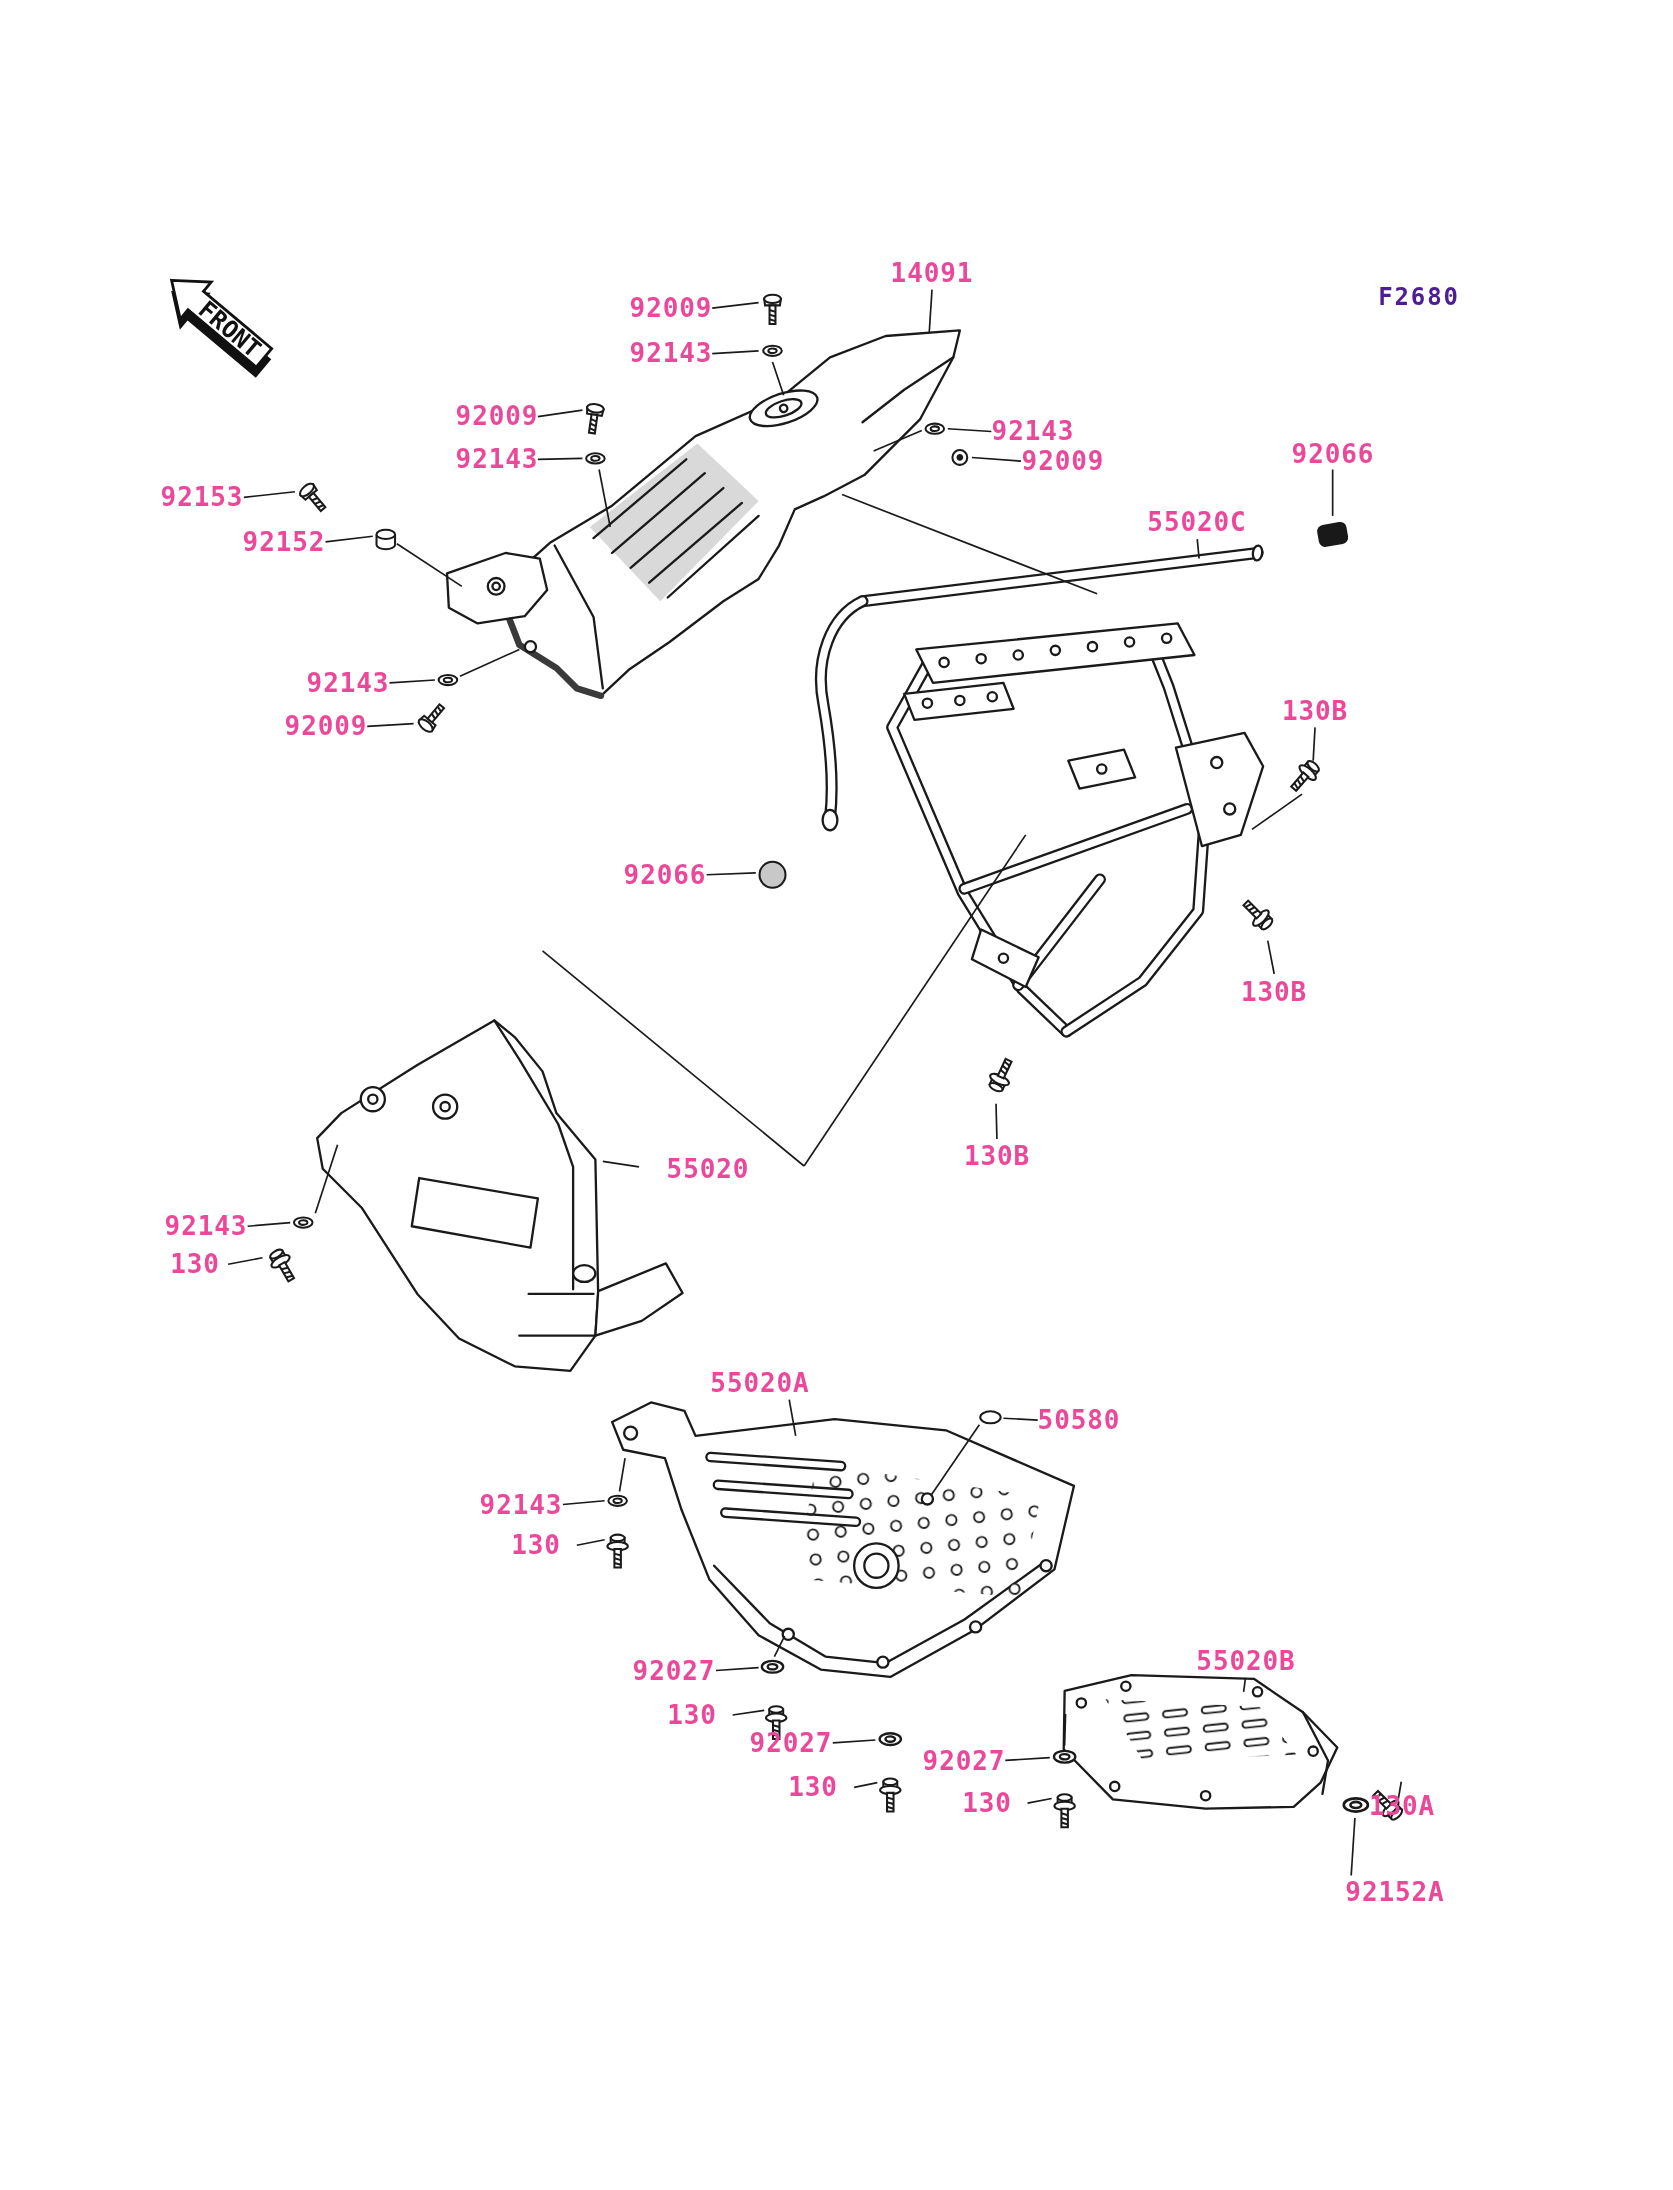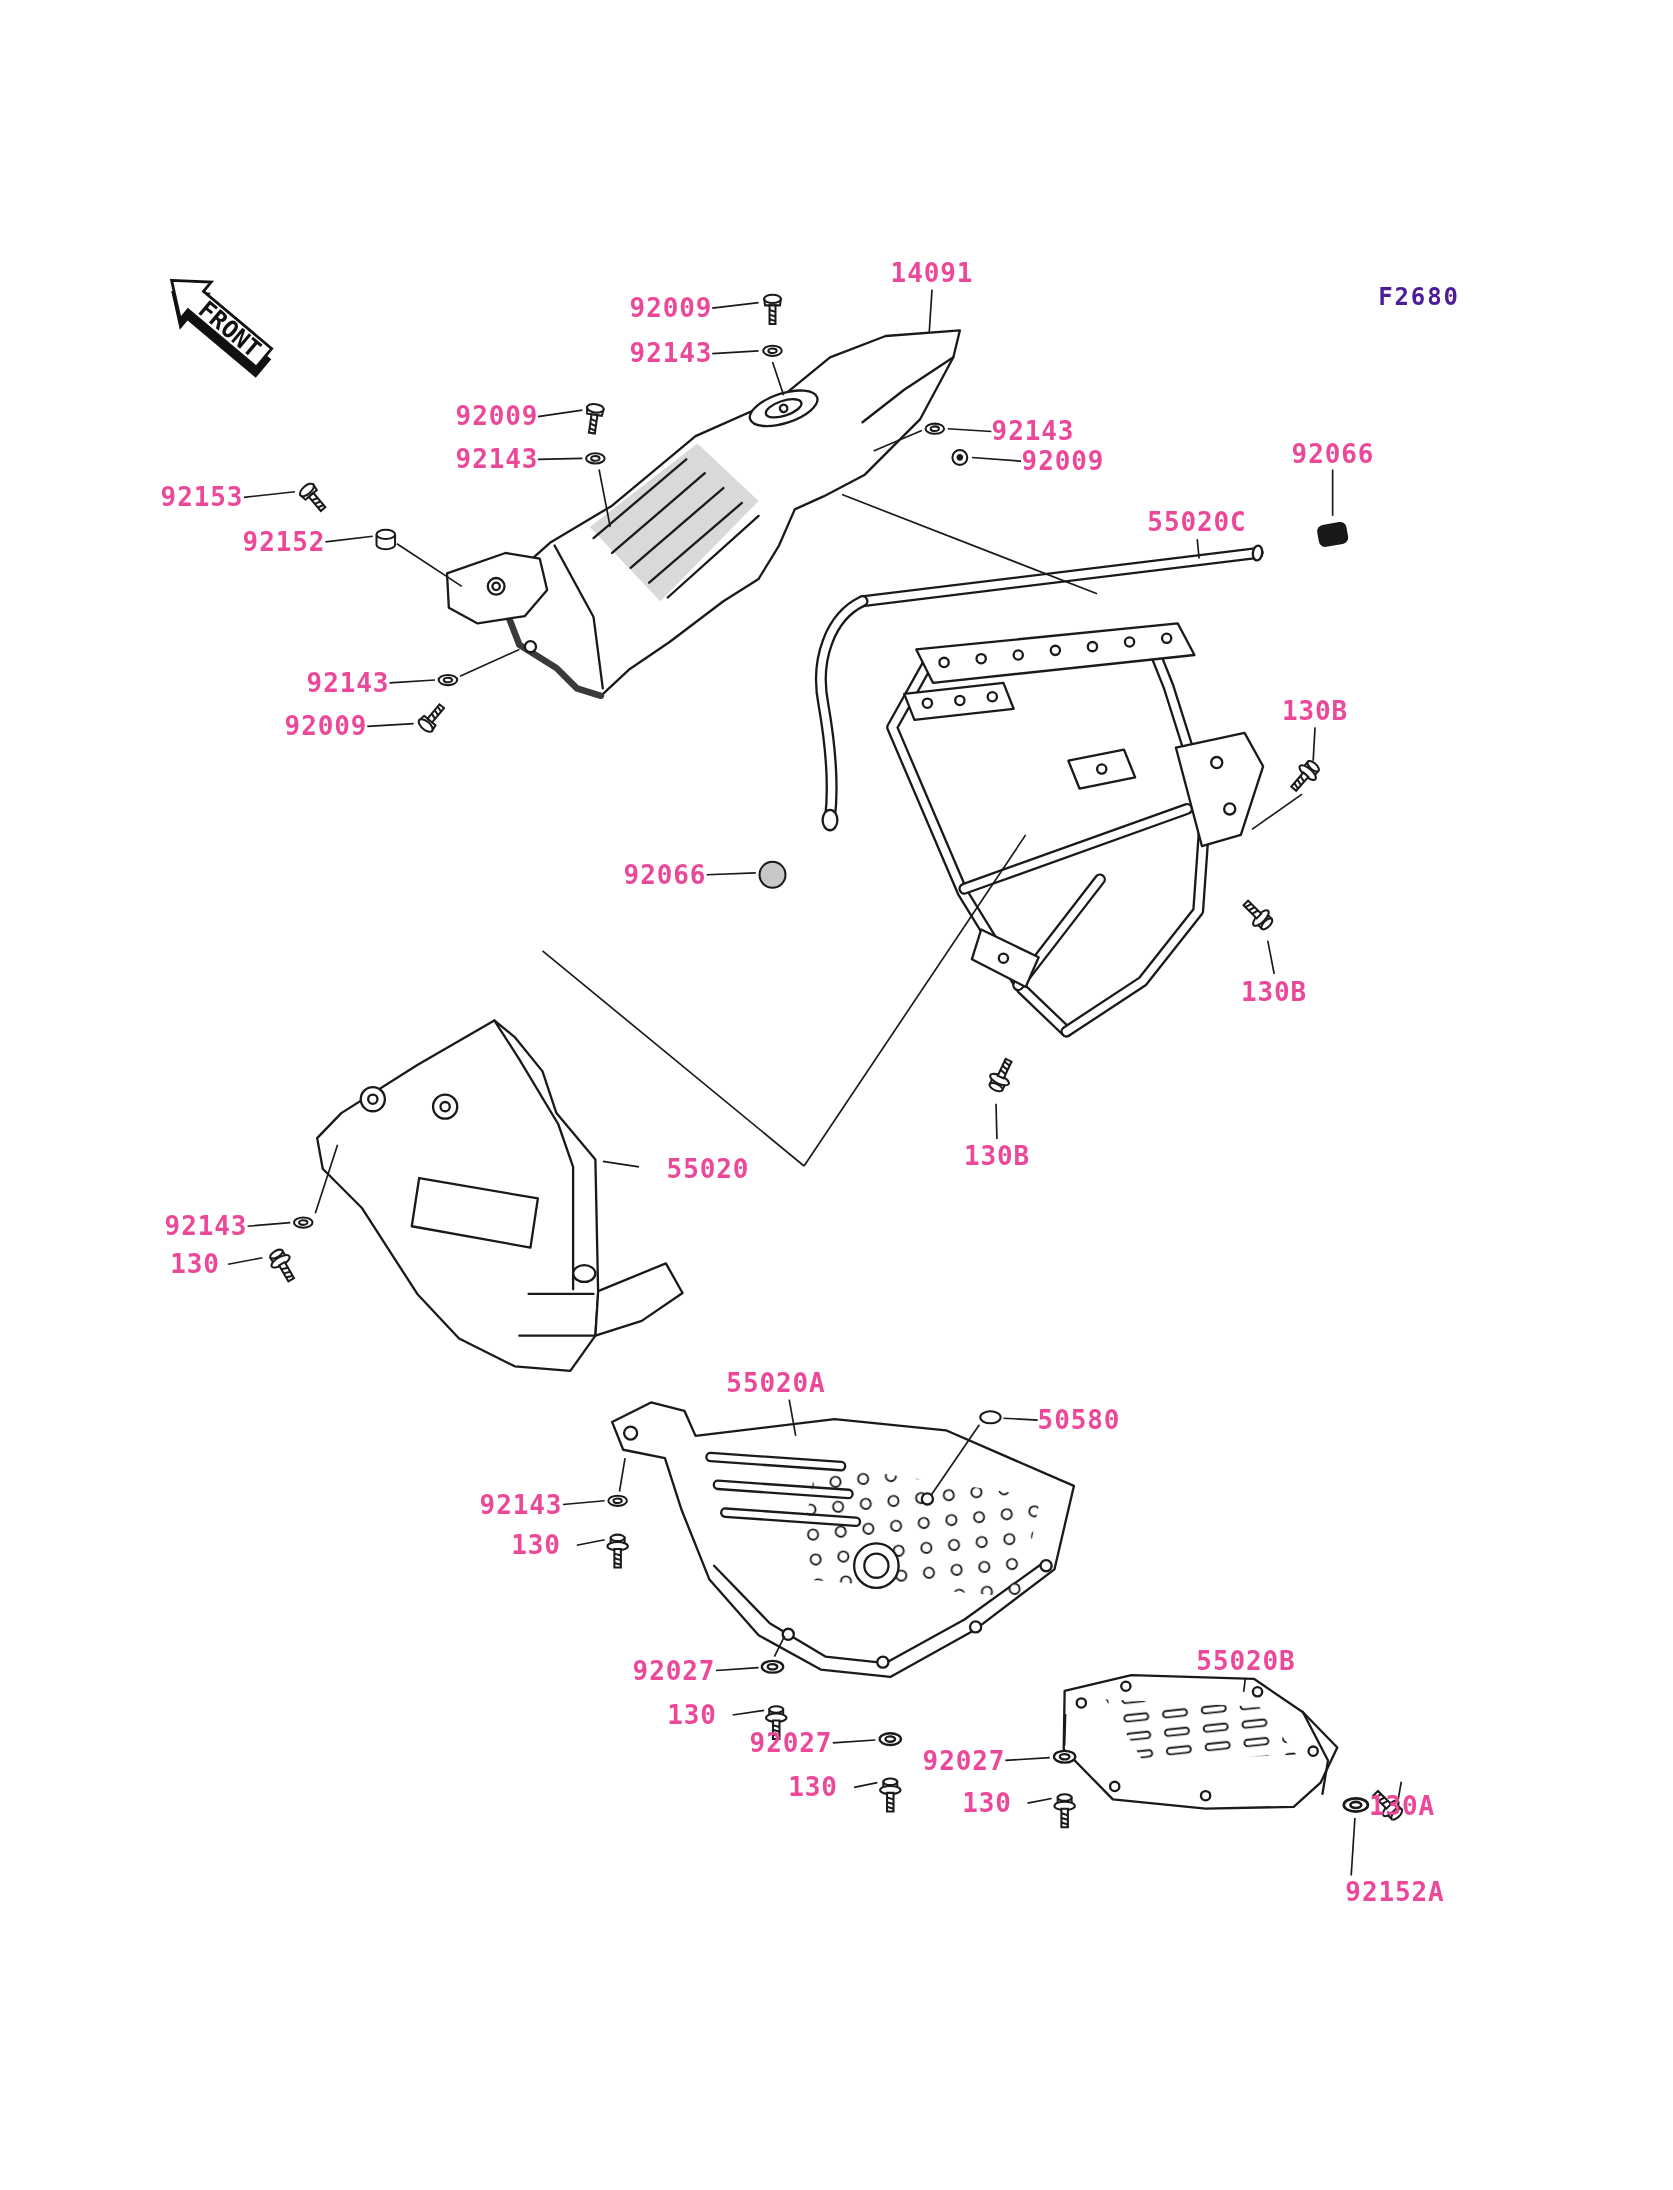--- a/index.html
+++ b/index.html
@@ -282,21 +282,21 @@
       <span class="part-label" style="left: 284px; top: 542px;">92152</span>
       <span class="part-label" style="left: 348px; top: 683px;">92143</span>
       <span class="part-label" style="left: 326px; top: 726px;">92009</span>
       <span class="part-label" style="left: 1315px; top: 711px;">130B</span>
       <span class="part-label" style="left: 665px; top: 875px;">92066</span>
       <span class="part-label" style="left: 1274px; top: 992px;">130B</span>
       <span class="part-label" style="left: 997px; top: 1156px;">130B</span>
       <span class="part-label" style="left: 683px; top: 1169px; margin-left: 25px;">55020</span>
       <span class="part-label" style="left: 206px; top: 1226px;">92143</span>
       <span class="part-label" style="left: 195px; top: 1264px;">130</span>
-      <span class="part-label" style="left: 776px; top: 1383px; text-align: right;">55020A</span>
+      <span class="part-label" style="left: 760px; top: 1383px; text-align: right;">55020A</span>
       <span class="part-label" style="left: 1079px; top: 1420px;">50580</span>
       <span class="part-label" style="left: 521px; top: 1505px;">92143</span>
       <span class="part-label" style="left: 536px; top: 1545px;">130</span>
       <span class="part-label" style="left: 674px; top: 1671px;">92027</span>
       <span class="part-label" style="left: 692px; top: 1715px;">130</span>
       <span class="part-label" style="left: 1246px; top: 1661px;">55020B</span>
       <span class="part-label" style="left: 791px; top: 1743px;">92027</span>
       <span class="part-label" style="left: 813px; top: 1787px;">130</span>
       <span class="part-label" style="left: 964px; top: 1761px;">92027</span>
       <span class="part-label" style="left: 987px; top: 1803px;">130</span>

